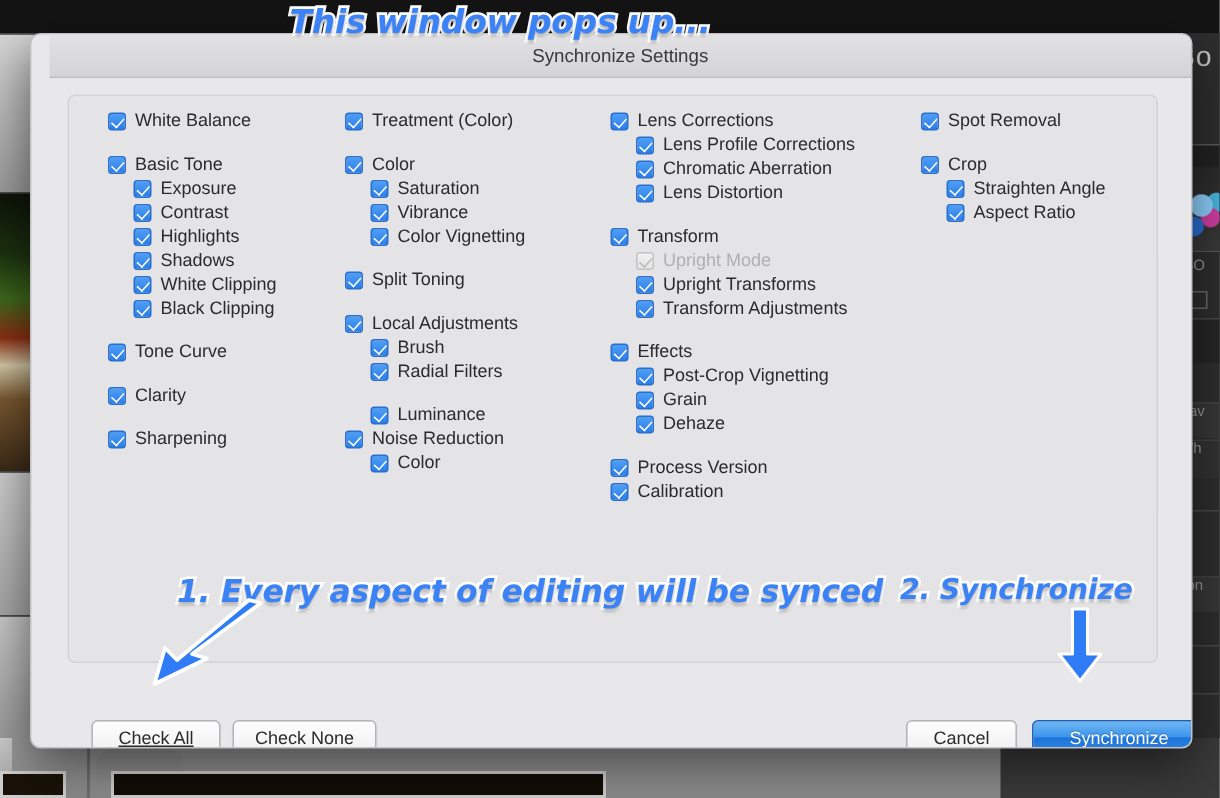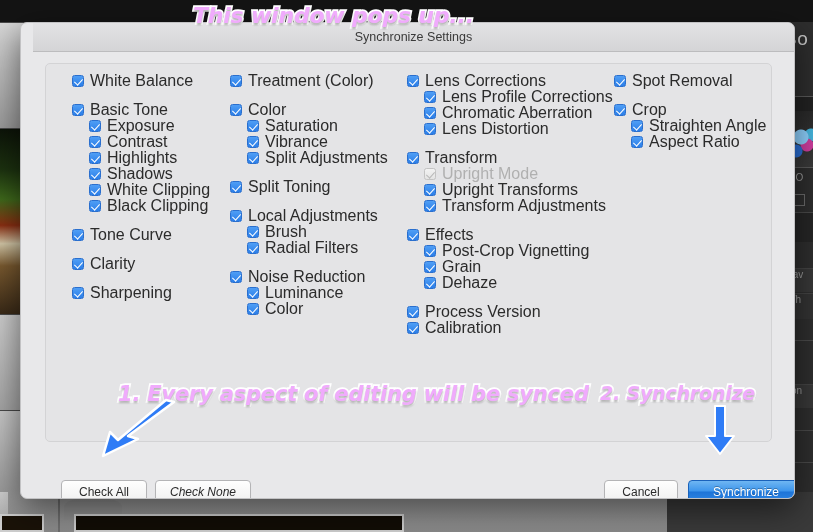--- a/index.html
+++ b/index.html
@@ -89,44 +89,44 @@
     background:linear-gradient(180deg,#4f9ef5,#2b7ee8);
     border:1px solid #2a6fce;margin-top:1px;margin-right:6px;
     position:relative;box-sizing:border-box;
   }
   .cbox::after{
     content:"";position:absolute;left:3px;top:1px;width:4px;height:7px;
     border:solid #fff;border-width:0 1.8px 1.8px 0;transform:rotate(42deg);
   }
   .cbox.disabled{background:linear-gradient(180deg,#f2f2f2,#e4e4e4);border:1px solid #c3c3c3;}
   .cbox.disabled::after{border-color:#b9b9b9;}
-  .clabel{font-size:16px;color:#2b2b2b;line-height:13px;white-space:nowrap;}
+  .clabel{font-size:12px;color:#2b2b2b;line-height:13px;white-space:nowrap;}
   .clabel.disabled{color:#b0b0b0;}
 
   
   .btn{
     position:absolute;height:23px;border-radius:4px;font-size:12px;color:#2b2b2b;
     background:linear-gradient(180deg,#fefefe,#f0f0f0);border:1px solid #b4b4b6;
     display:flex;align-items:center;justify-content:center;box-sizing:border-box;
     box-shadow:0 1px 1px rgba(0,0,0,.07);
   }
-  #btn-check-all{left:40px;top:457px;width:86px;}
-  #btn-check-none{left:134px;top:457px;width:96px;font-style:italic;}
+  #btn-check-all{left:40px;top:457px;width:86px;text-decoration:underline;}
+  #btn-check-none{left:134px;top:457px;width:96px;}
   #btn-cancel{left:583px;top:457px;width:74px;}
   #btn-sync{
     left:667px;top:457px;width:116px;color:#fff;
     background:linear-gradient(180deg,#6fb6f2 0%,#3d95ec 48%,#1d74d8 52%,#2f86e4 100%);
     border:1px solid #1a62bb;
     text-shadow:0 -1px 0 rgba(0,0,0,.3);
   }
 
   
   .anno{
     position:absolute;font-family:"DejaVu Sans",sans-serif;
-    font-weight:bold;font-style:italic;color:#f0abfc;white-space:nowrap;
+    font-weight:bold;font-style:italic;color:#3b82f6;white-space:nowrap;
     -webkit-text-stroke:3.5px #ffffff;paint-order:stroke fill;
     text-shadow:0 2px 2px rgba(0,0,0,.30);
     letter-spacing:-.2px;
   }
   #anno1{left:193px;top:3px;font-size:22px;}
   #anno2{left:118px;top:382px;font-size:21px;}
   #anno3{left:600px;top:382px;font-size:19px;}
 
   .arrow{position:absolute;}
 </style>
@@ -239,48 +239,48 @@
         <div class="chk-row indent">
           <div class="cbox"></div>
           <span class="clabel">Saturation</span>
         </div>
         <div class="chk-row indent">
           <div class="cbox"></div>
           <span class="clabel">Vibrance</span>
         </div>
         <div class="chk-row indent">
           <div class="cbox"></div>
-          <span class="clabel">Split Adjustments</span>
+          <span class="clabel">Color Vignetting</span>
         </div>
         <div class="group-gap"></div>
         <div class="chk-row">
           <div class="cbox"></div>
           <span class="clabel">Split Toning</span>
         </div>
         <div class="group-gap"></div>
         <div class="chk-row">
           <div class="cbox"></div>
           <span class="clabel">Local Adjustments</span>
         </div>
         <div class="chk-row indent">
           <div class="cbox"></div>
           <span class="clabel">Brush</span>
         </div>
         <div class="chk-row indent">
           <div class="cbox"></div>
           <span class="clabel">Radial Filters</span>
         </div>
         <div class="group-gap"></div>
+        <div class="chk-row indent">
+          <div class="cbox"></div>
+          <span class="clabel">Luminance</span>
+        </div>
         <div class="chk-row">
           <div class="cbox"></div>
           <span class="clabel">Noise Reduction</span>
-        </div>
-        <div class="chk-row indent">
-          <div class="cbox"></div>
-          <span class="clabel">Luminance</span>
         </div>
         <div class="chk-row indent">
           <div class="cbox"></div>
           <span class="clabel">Color</span>
         </div>
       </div>
     <div class="col" id="col3">
         <div class="chk-row">
           <div class="cbox"></div>
           <span class="clabel">Lens Corrections</span>

